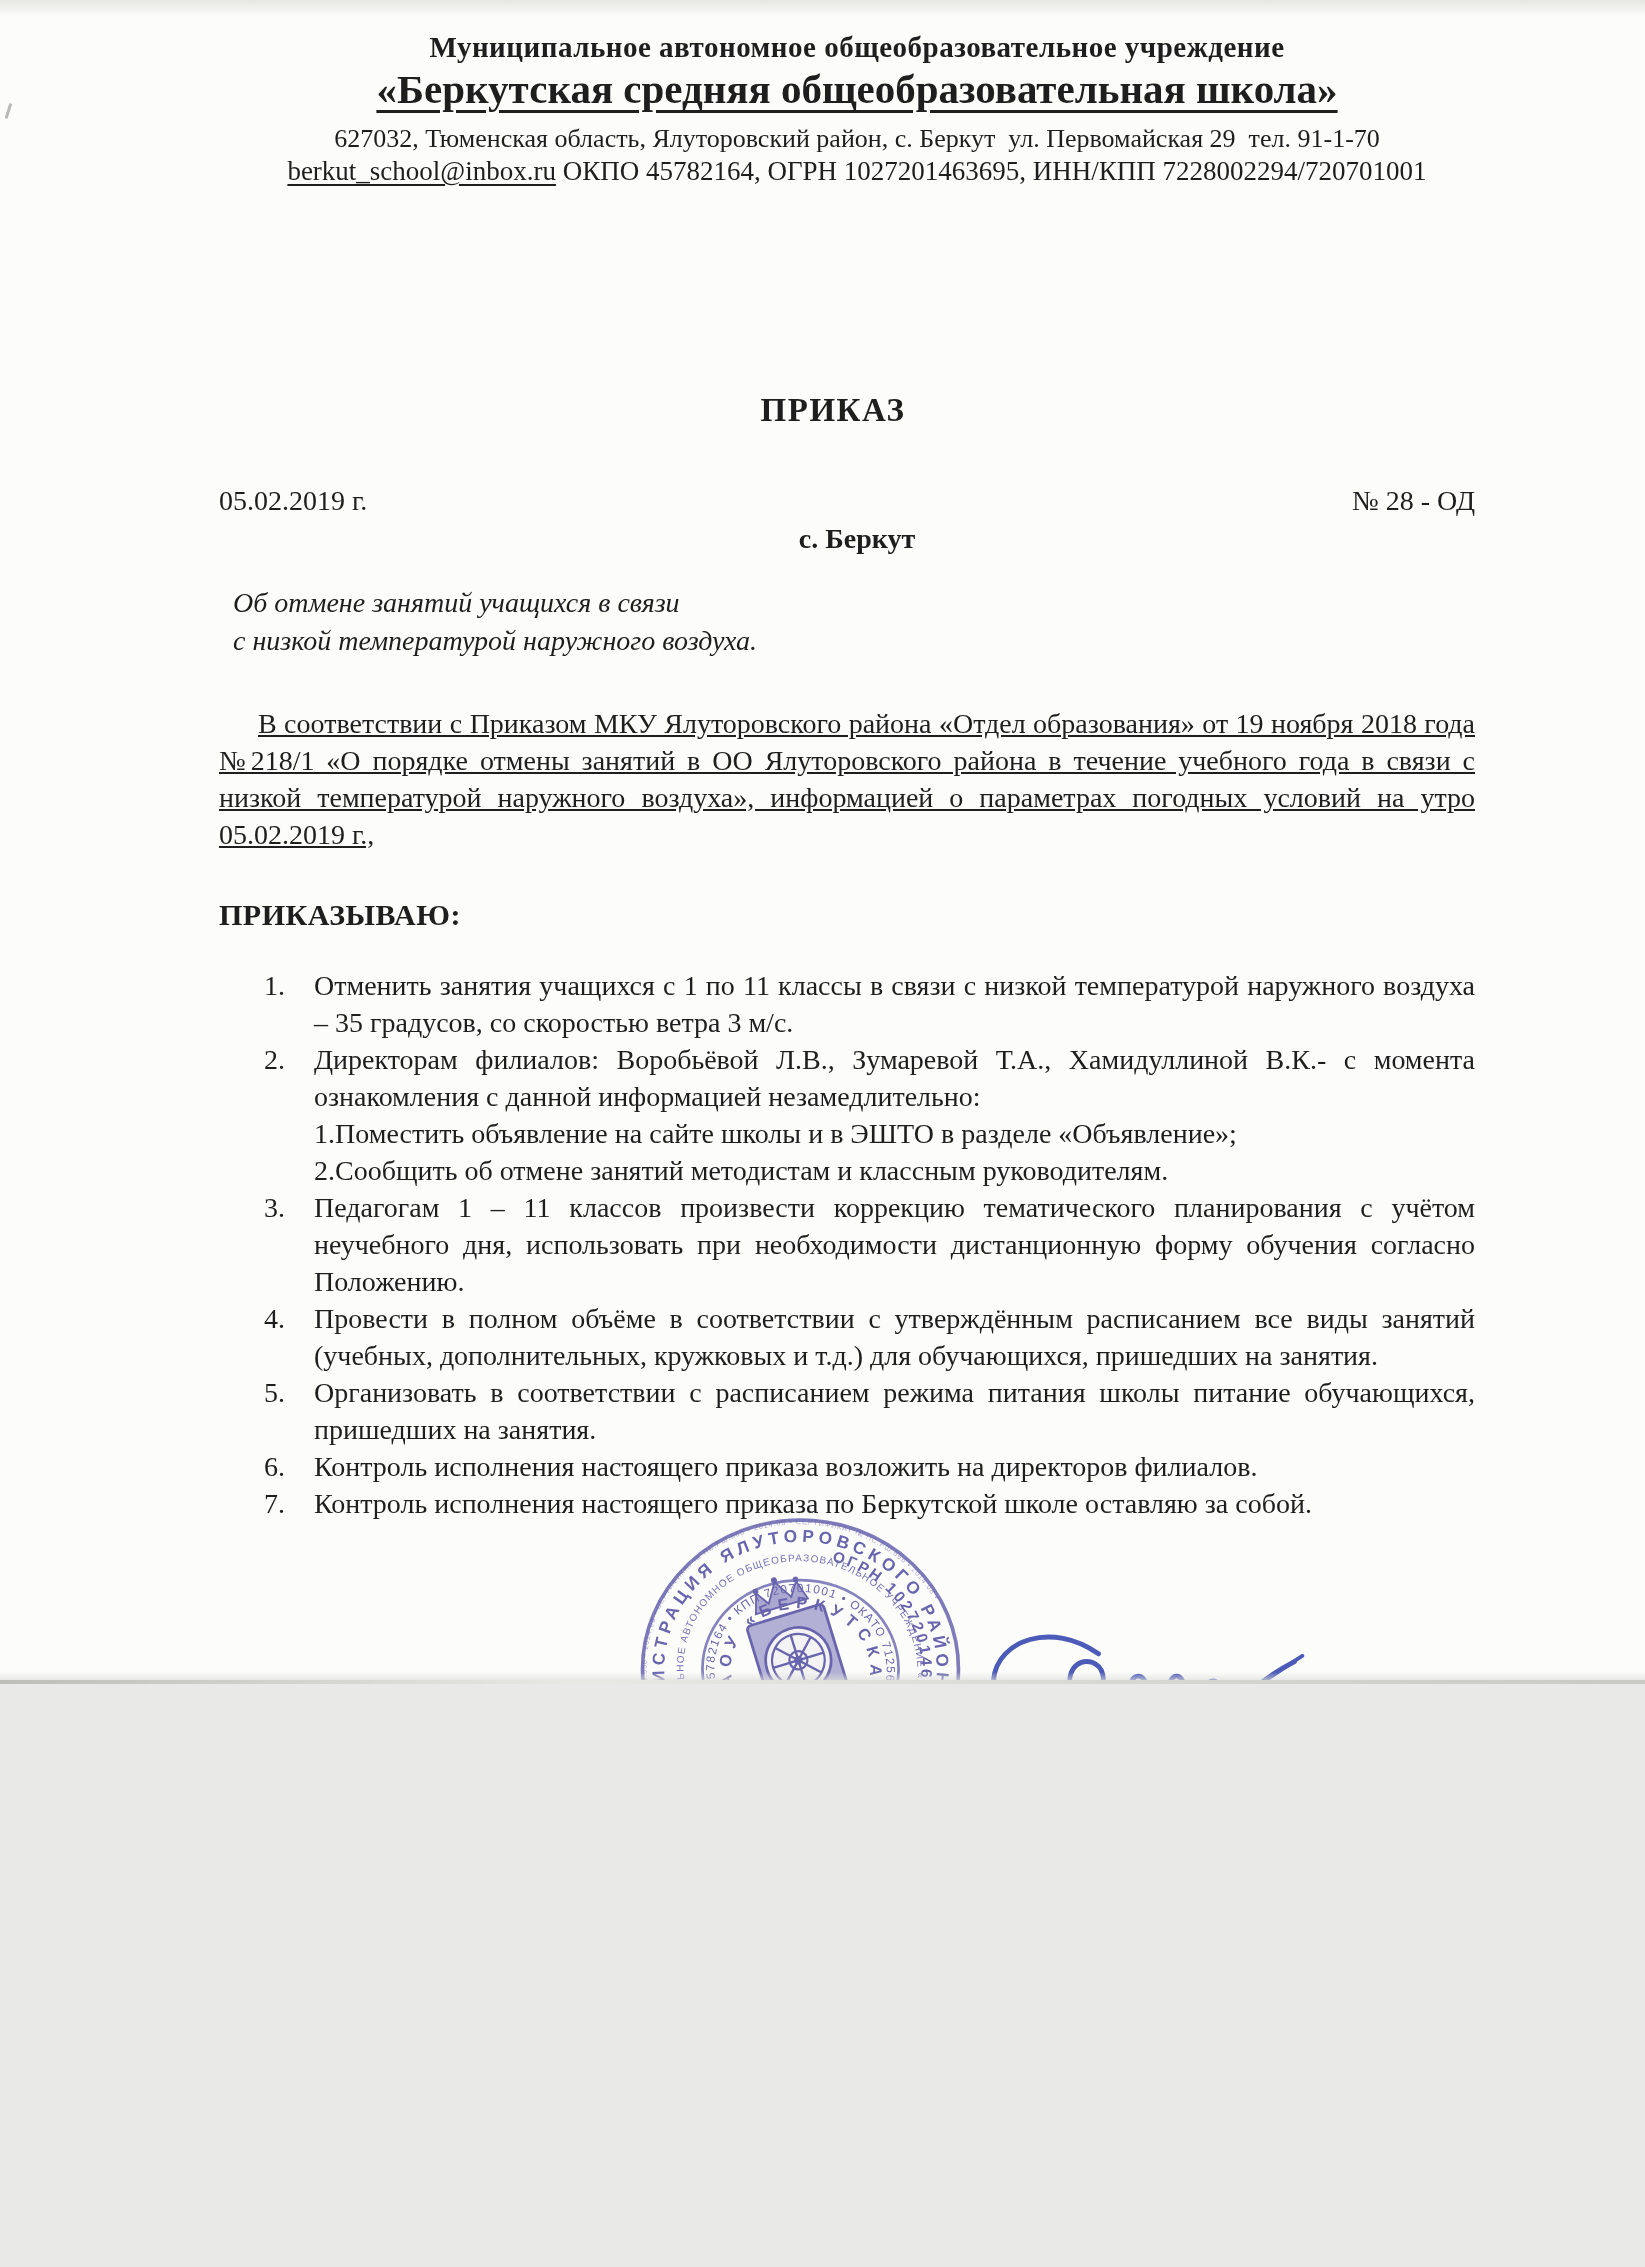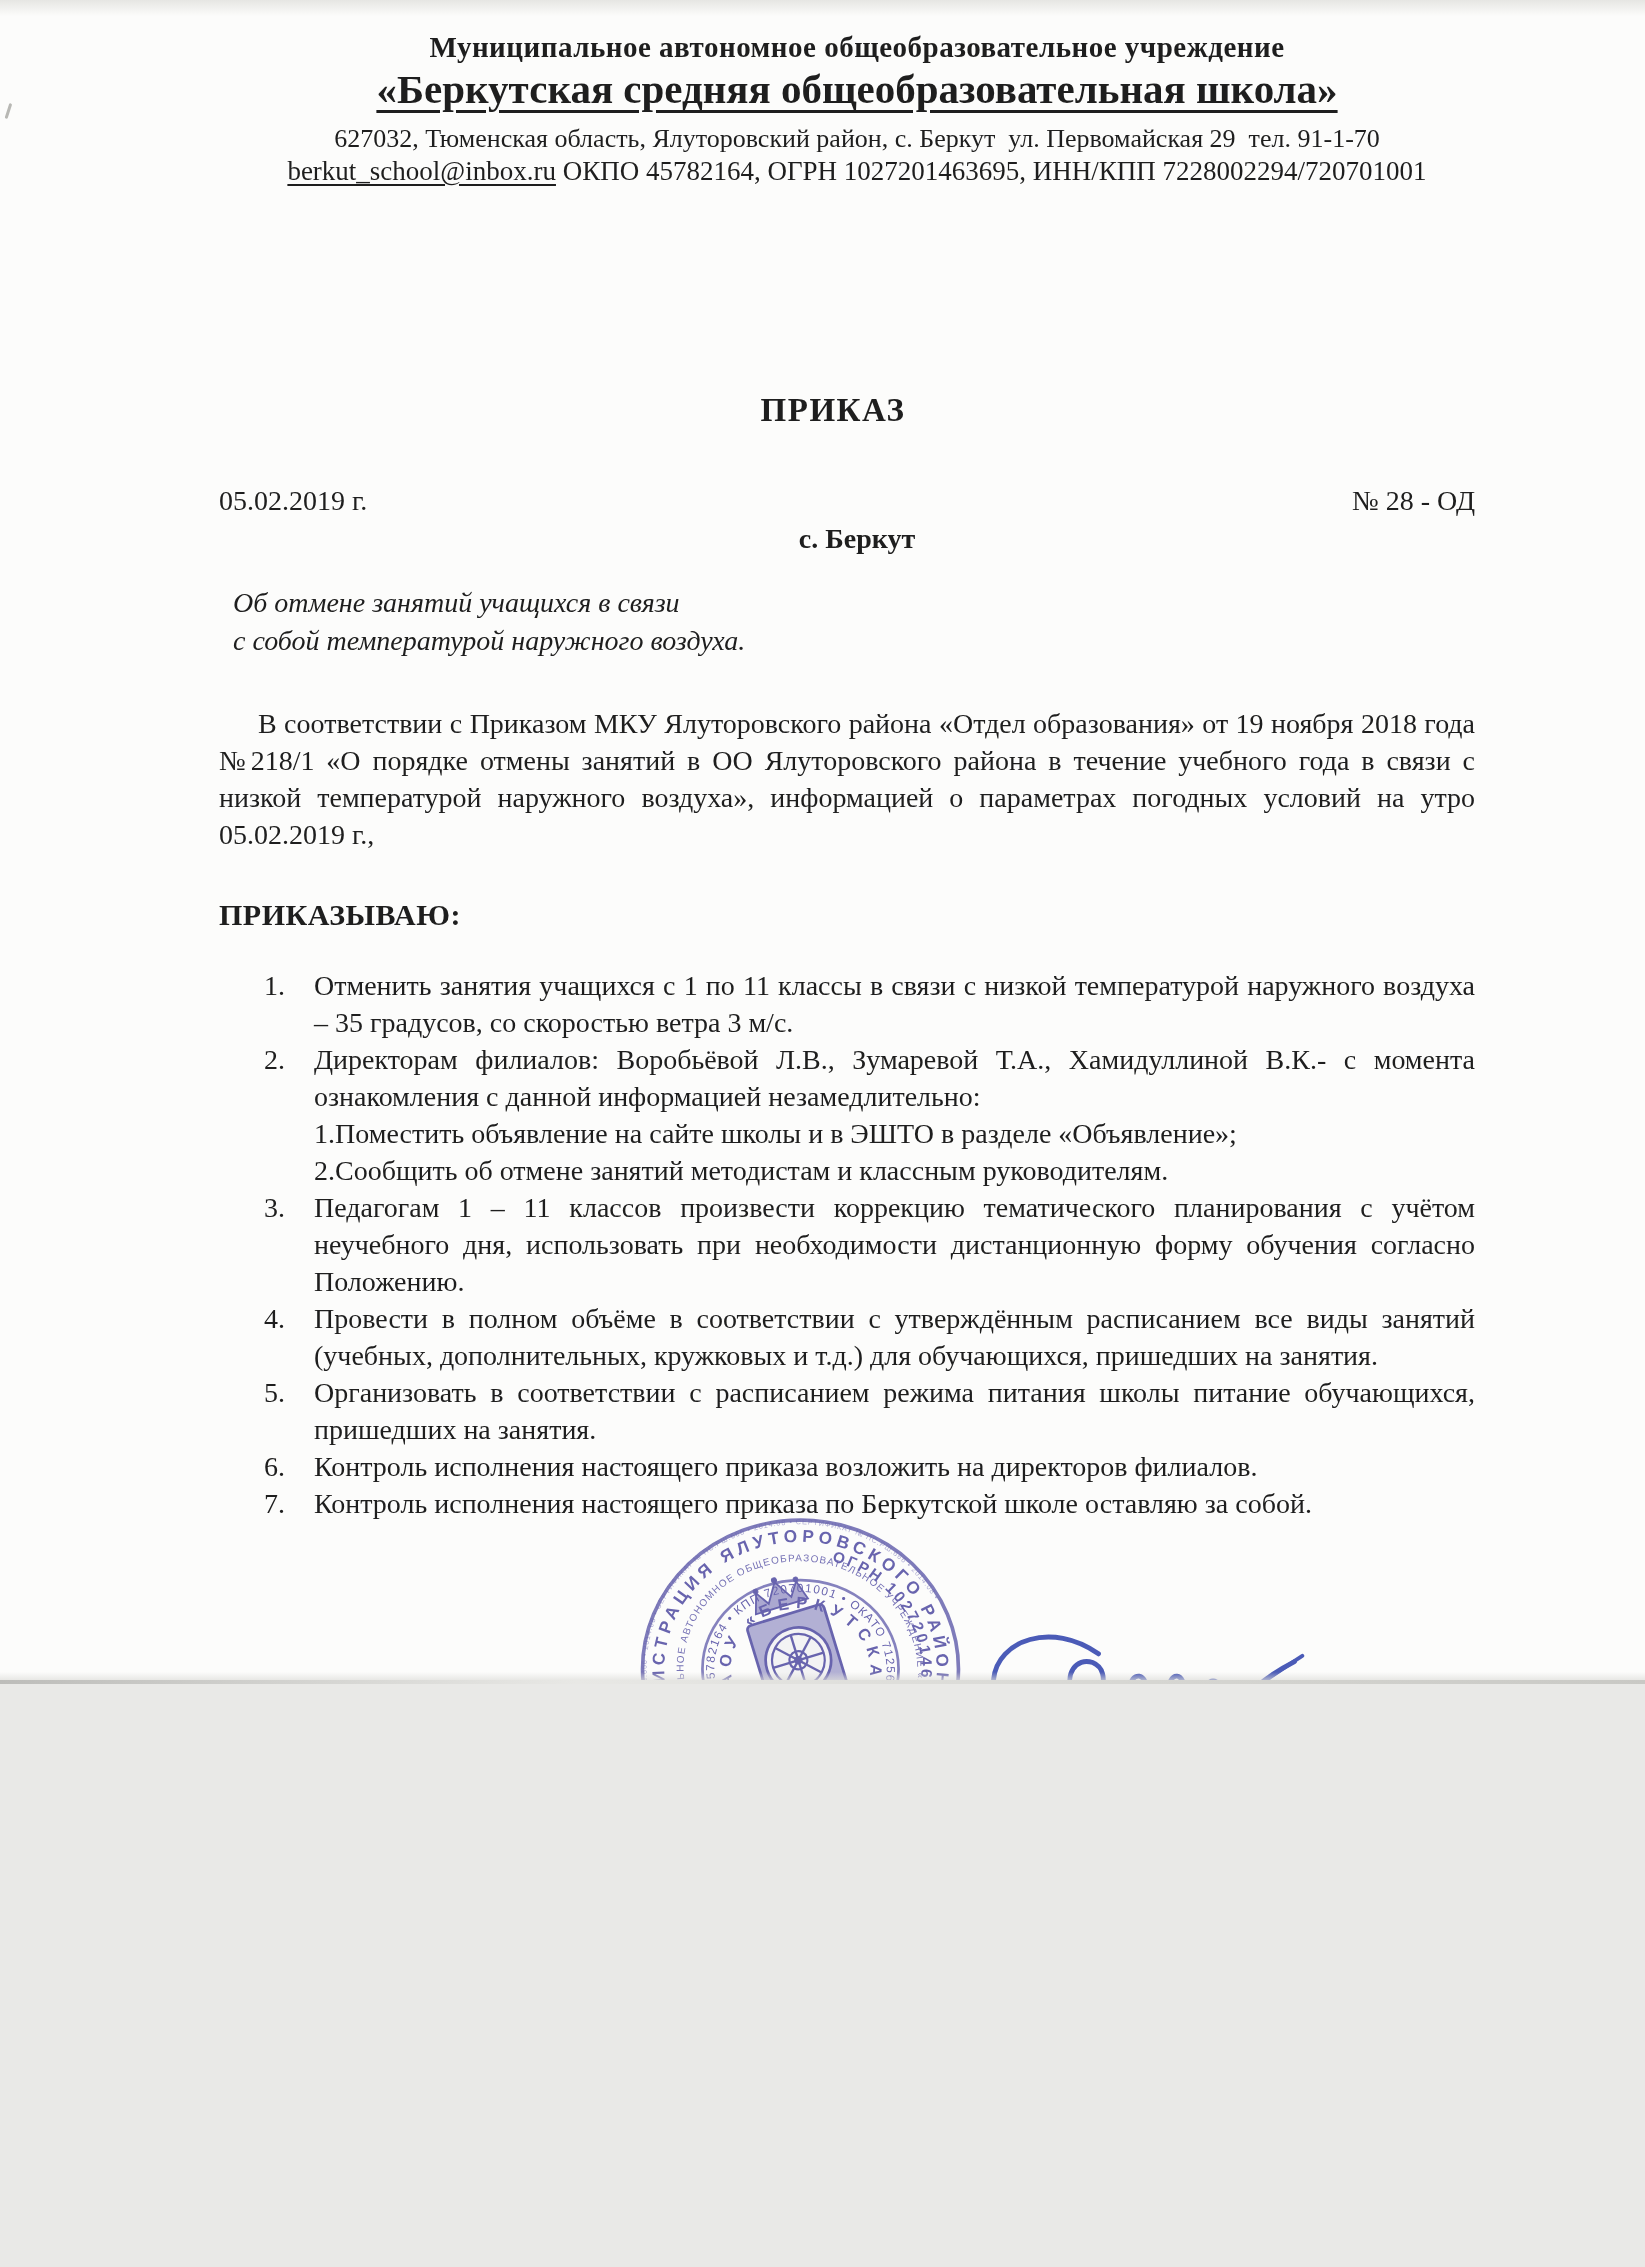--- a/index.html
+++ b/index.html
@@ -27,21 +27,21 @@
   .org-contacts{font-size:27px;line-height:33px;}
   .org-email{text-decoration:underline;text-underline-offset:3.9px;}
 
   .doc-title{margin-top:204px;text-align:center;font-size:33px;font-weight:bold;letter-spacing:1.5px;padding-left:20px;}
   .meta-row{margin:56px 171px 0 219px;display:flex;justify-content:space-between;
     align-items:center;font-size:28px;}
   .place{margin:5.8px 165px 0 233px;text-align:center;font-size:28px;font-weight:bold;}
   .subject{margin:29px 165px 0 233px;text-align:left;font-style:italic;font-size:28px;line-height:38px;}
 
   .preamble{margin:45px 171px 0 219px;font-size:28px;line-height:37px;
-    text-align:justify;text-indent:39px;}
+    text-align:justify;text-indent:39px;text-decoration:underline;}
   .order-word{margin:45px 0 0 219px;font-size:30px;font-weight:bold;letter-spacing:0.5px;}
 
   ol.order-list{margin:35px 171px 0 219px;padding:0 0 0 95px;list-style:none;
     font-size:28px;line-height:37px;counter-reset:itm;}
   ol.order-list li{position:relative;counter-increment:itm;margin:0;}
   ol.order-list li::before{content:counter(itm) ".";position:absolute;left:-50px;top:0;}
   .li-text{text-align:justify;}
   .subline{text-align:left;}
 
   
@@ -81,21 +81,21 @@
 
   <div class="meta-row">
     <span>05.02.2019 г.</span>
     <span>№ 28 - ОД</span>
   </div>
 
   <div class="place">с. Беркут</div>
 
   <div class="subject">
     <div>Об отмене занятий учащихся в связи</div>
-    <div>с собой температурой наружного воздуха.</div>
+    <div>с низкой температурой наружного воздуха.</div>
   </div>
 
   <p class="preamble">В соответствии с Приказом МКУ Ялуторовского района «Отдел образования» от 19 ноября 2018 года №218/1 «О порядке отмены занятий в ОО Ялуторовского района в течение учебного года в связи с низкой температурой наружного воздуха», информацией о параметрах погодных условий на утро 05.02.2019 г.,</p>
 
   <div class="order-word">ПРИКАЗЫВАЮ:</div>
 
   <ol class="order-list">
       <li>
         <div class="li-text">Отменить занятия учащихся с 1 по 11 классы в связи с низкой температурой наружного воздуха  – 35 градусов, со скоростью ветра 3 м/с.</div>
       </li>

